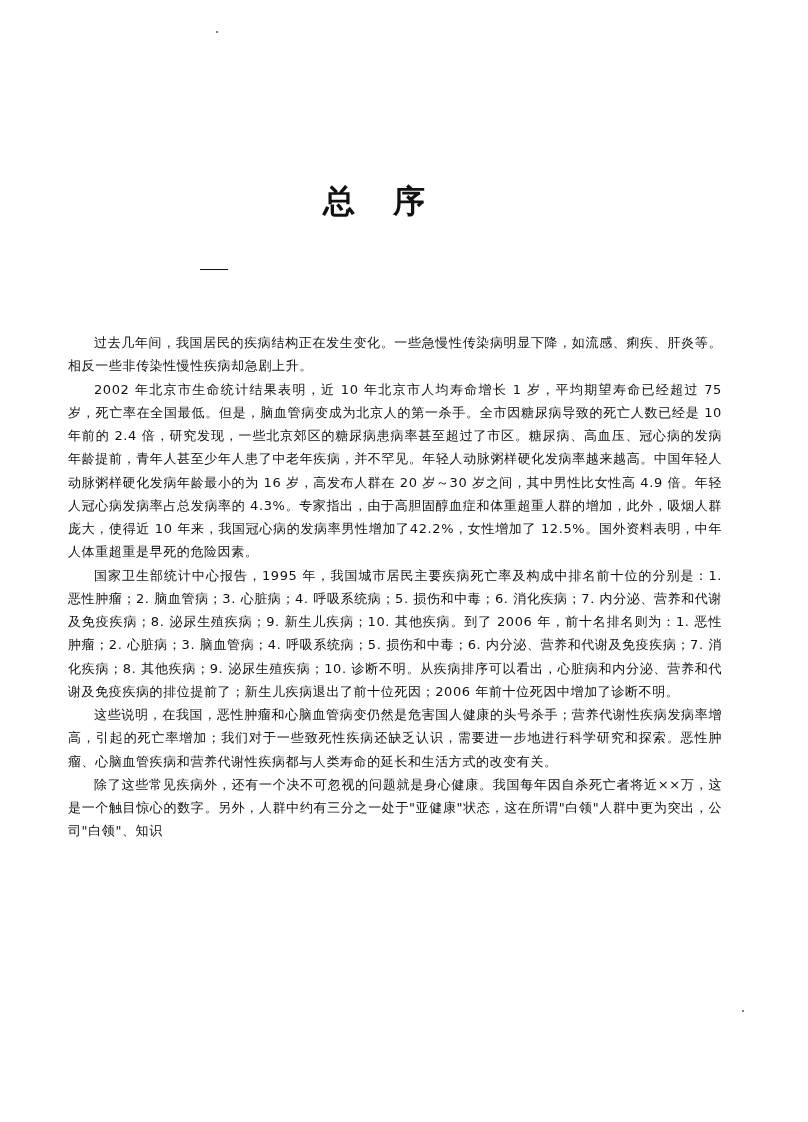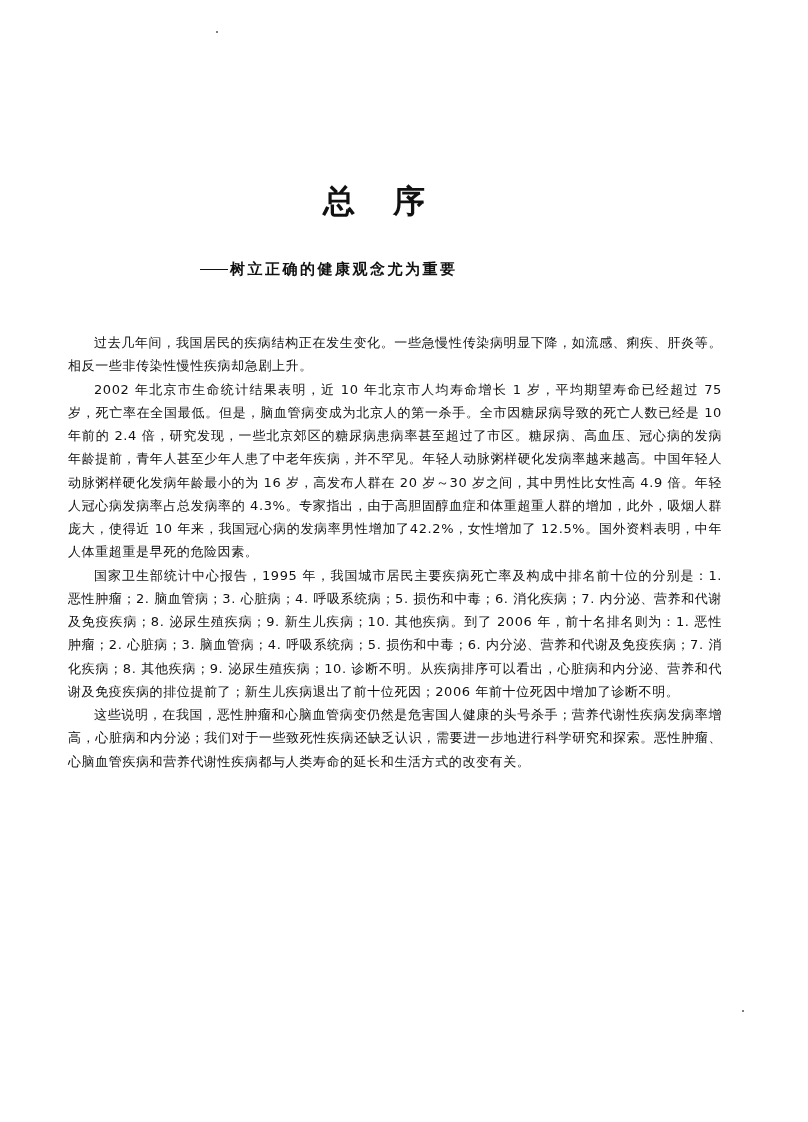--- a/index.html
+++ b/index.html
@@ -92,25 +92,26 @@
 <body>
 
 <div class="page">
 
   <div class="title">
     <span>总</span><span class="gap"></span><span>序</span>
   </div>
 
 
   <div class="subtitle2">
-    <span class="dash"></span><span>树立正确的健康观念尤为重要</span>
+    <span class="dash"></span>
   </div>
 
   <div class="body-text">
     <p>过去几年间，我国居民的疾病结构正在发生变化。一些急慢性传染病明显下降，如流感、痢疾、肝炎等。相反一些非传染性慢性疾病却急剧上升。</p>
     <p>2002 年北京市生命统计结果表明，近 10 年北京市人均寿命增长 1 岁，平均期望寿命已经超过 75 岁，死亡率在全国最低。但是，脑血管病变成为北京人的第一杀手。全市因糖尿病导致的死亡人数已经是 10 年前的 2.4 倍，研究发现，一些北京郊区的糖尿病患病率甚至超过了市区。糖尿病、高血压、冠心病的发病年龄提前，青年人甚至少年人患了中老年疾病，并不罕见。年轻人动脉粥样硬化发病率越来越高。中国年轻人动脉粥样硬化发病年龄最小的为 16 岁，高发布人群在 20 岁～30 岁之间，其中男性比女性高 4.9 倍。年轻人冠心病发病率占总发病率的 4.3%。专家指出，由于高胆固醇血症和体重超重人群的增加，此外，吸烟人群庞大，使得近 10 年来，我国冠心病的发病率男性增加了42.2%，女性增加了 12.5%。国外资料表明，中年人体重超重是早死的危险因素。</p>
     <p>国家卫生部统计中心报告，1995 年，我国城市居民主要疾病死亡率及构成中排名前十位的分别是：1. 恶性肿瘤；2. 脑血管病；3. 心脏病；4. 呼吸系统病；5. 损伤和中毒；6. 消化疾病；7. 内分泌、营养和代谢及免疫疾病；8. 泌尿生殖疾病；9. 新生儿疾病；10. 其他疾病。到了 2006 年，前十名排名则为：1. 恶性肿瘤；2. 心脏病；3. 脑血管病；4. 呼吸系统病；5. 损伤和中毒；6. 内分泌、营养和代谢及免疫疾病；7. 消化疾病；8. 其他疾病；9. 泌尿生殖疾病；10. 诊断不明。从疾病排序可以看出，心脏病和内分泌、营养和代谢及免疫疾病的排位提前了；新生儿疾病退出了前十位死因；2006 年前十位死因中增加了诊断不明。</p>
-    <p>这些说明，在我国，恶性肿瘤和心脑血管病变仍然是危害国人健康的头号杀手；营养代谢性疾病发病率增高，心脏病和内分泌；我们对于一些致死性疾病还缺乏认识，需要进一步地进行科学研究和探索。恶性肿瘤、心脑血管疾病和营养代谢性疾病都与人类寿命的延长和生活方式的改变有关。</p>
+    <p>这些说明，在我国，恶性肿瘤和心脑血管病变仍然是危害国人健康的头号杀手；营养代谢性疾病发病率增高，引起的死亡率增加；我们对于一些致死性疾病还缺乏认识，需要进一步地进行科学研究和探索。恶性肿瘤、心脑血管疾病和营养代谢性疾病都与人类寿命的延长和生活方式的改变有关。</p>
+    <p>除了这些常见疾病外，还有一个决不可忽视的问题就是身心健康。我国每年因自杀死亡者将近××万，这是一个触目惊心的数字。另外，人群中约有三分之一处于"亚健康"状态，这在所谓"白领"人群中更为突出，公司"白领"、知识</p>
   </div>
 
   <div class="speck" style="left:216px; top:31px;"></div>
   <div class="speck" style="left:742px; top:1010px;"></div>
 </div>
 
 </body></html>

